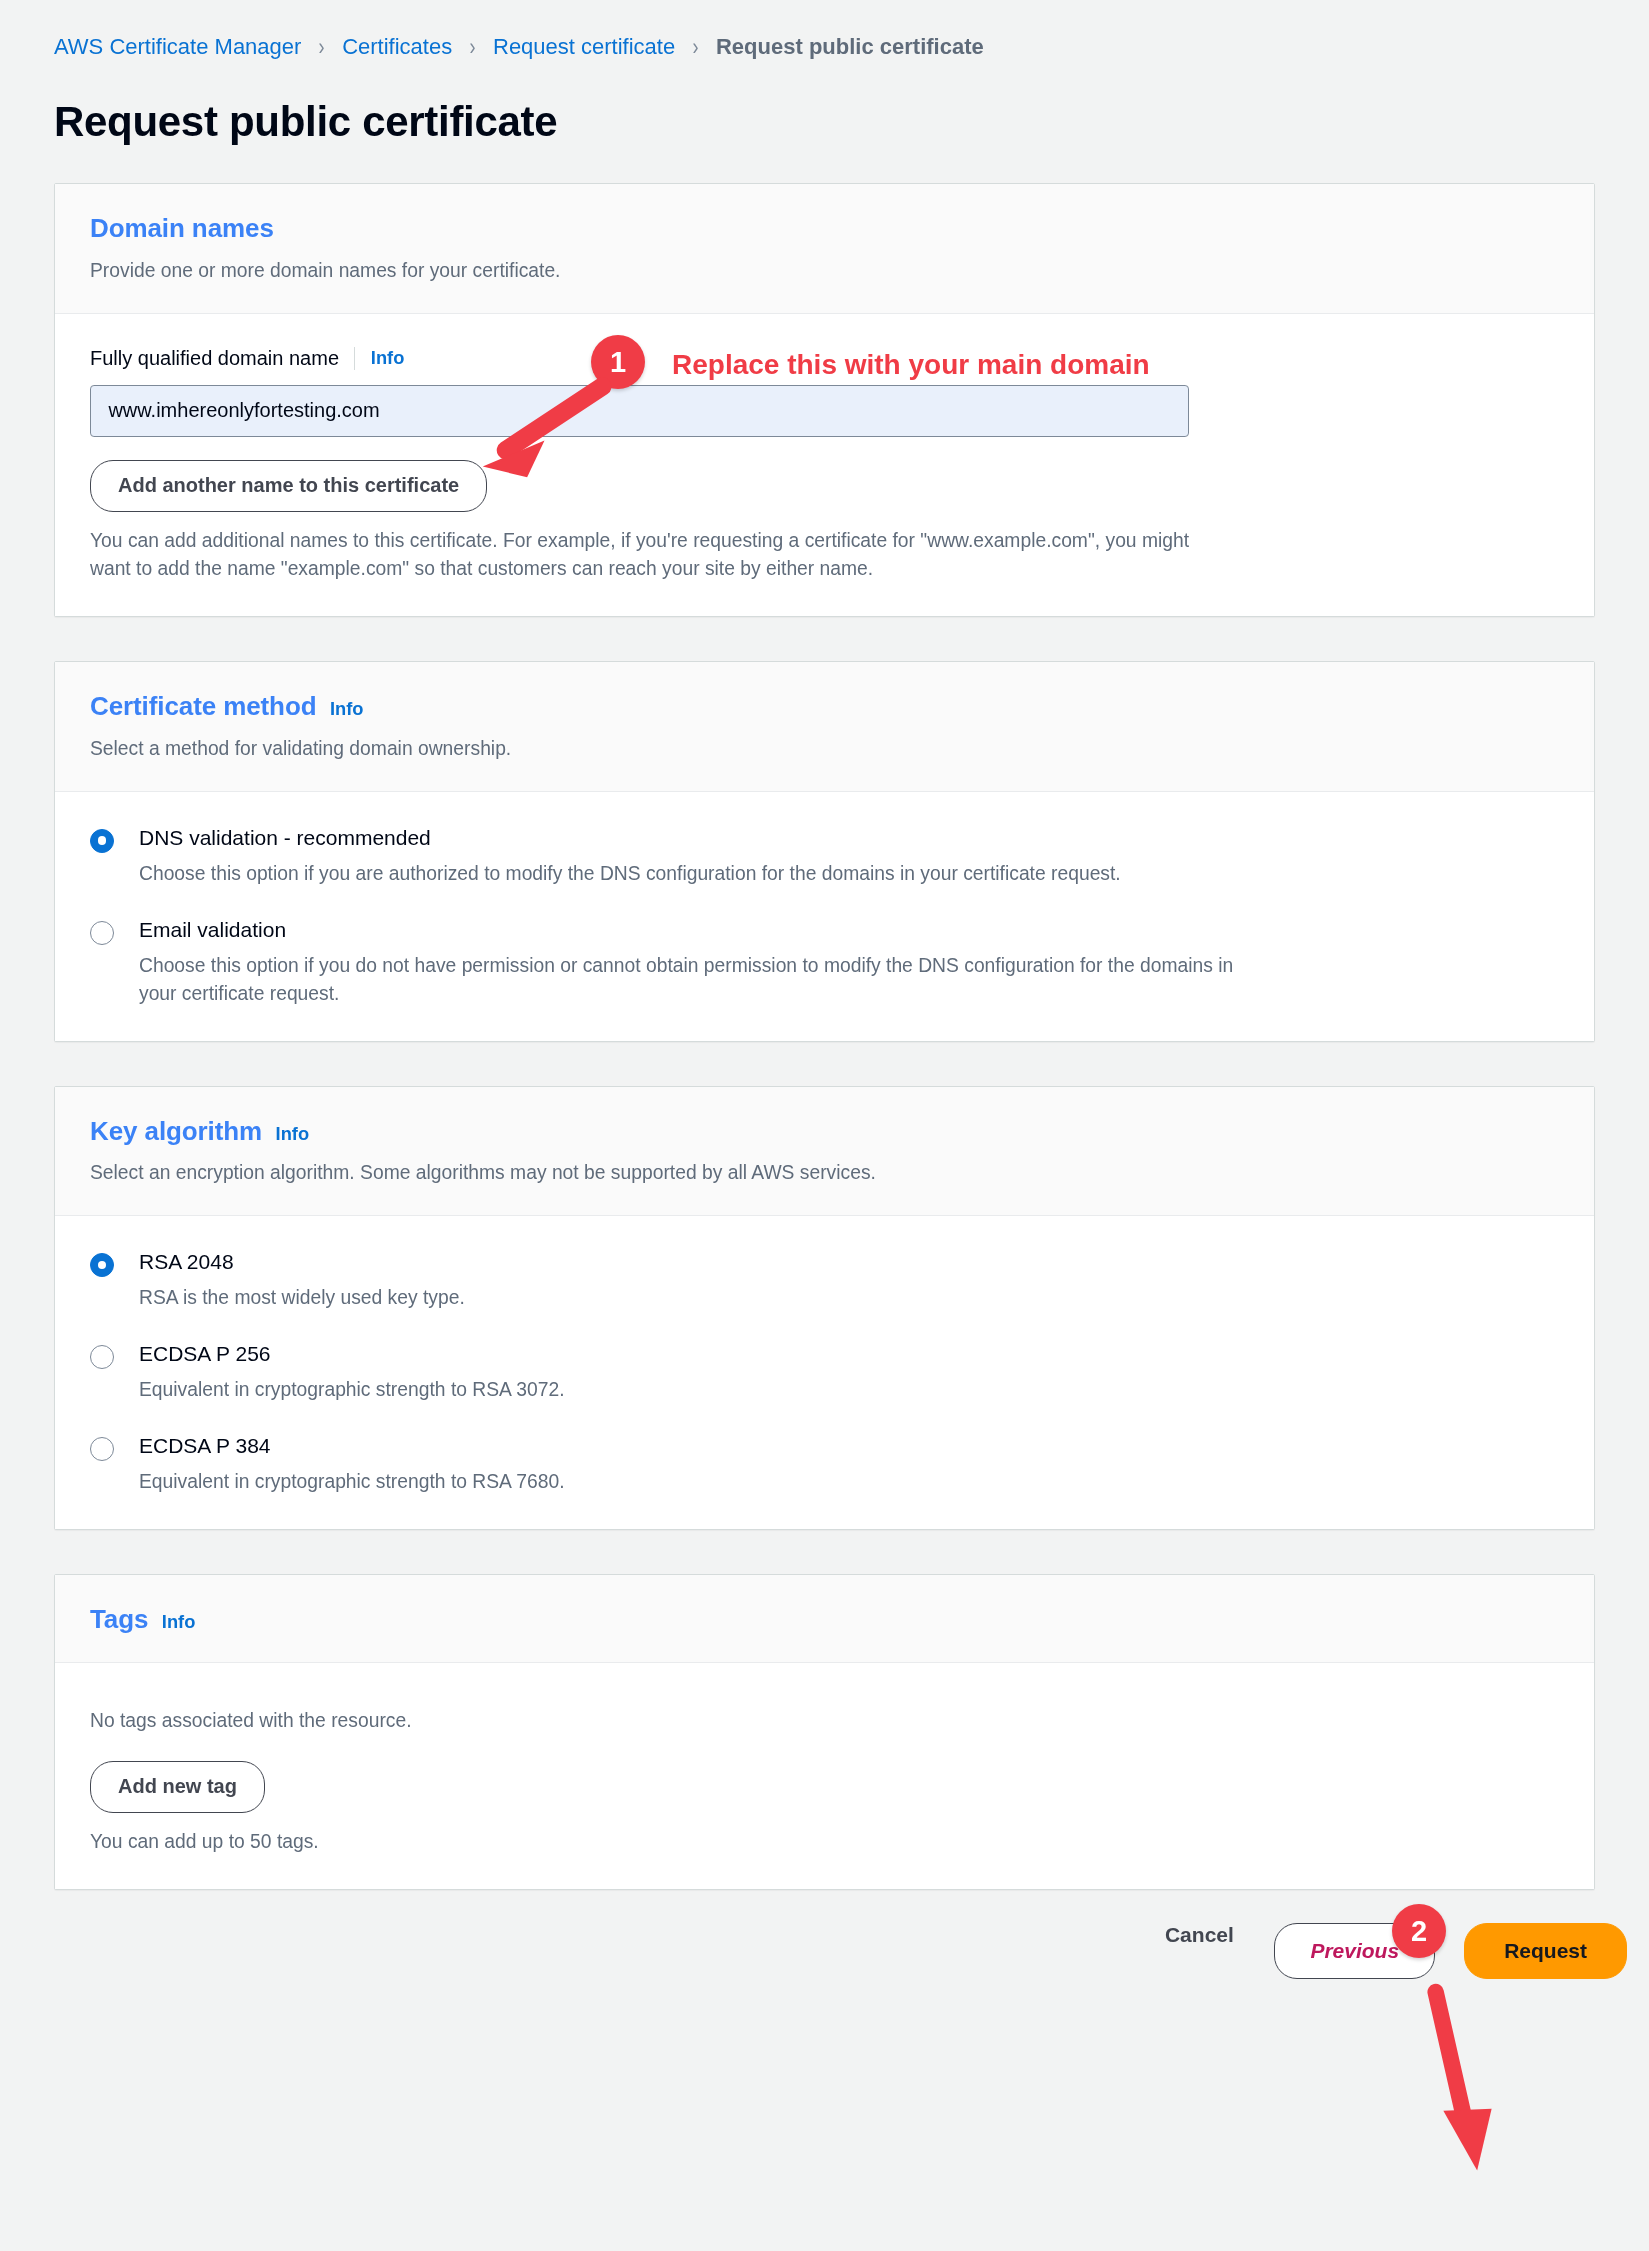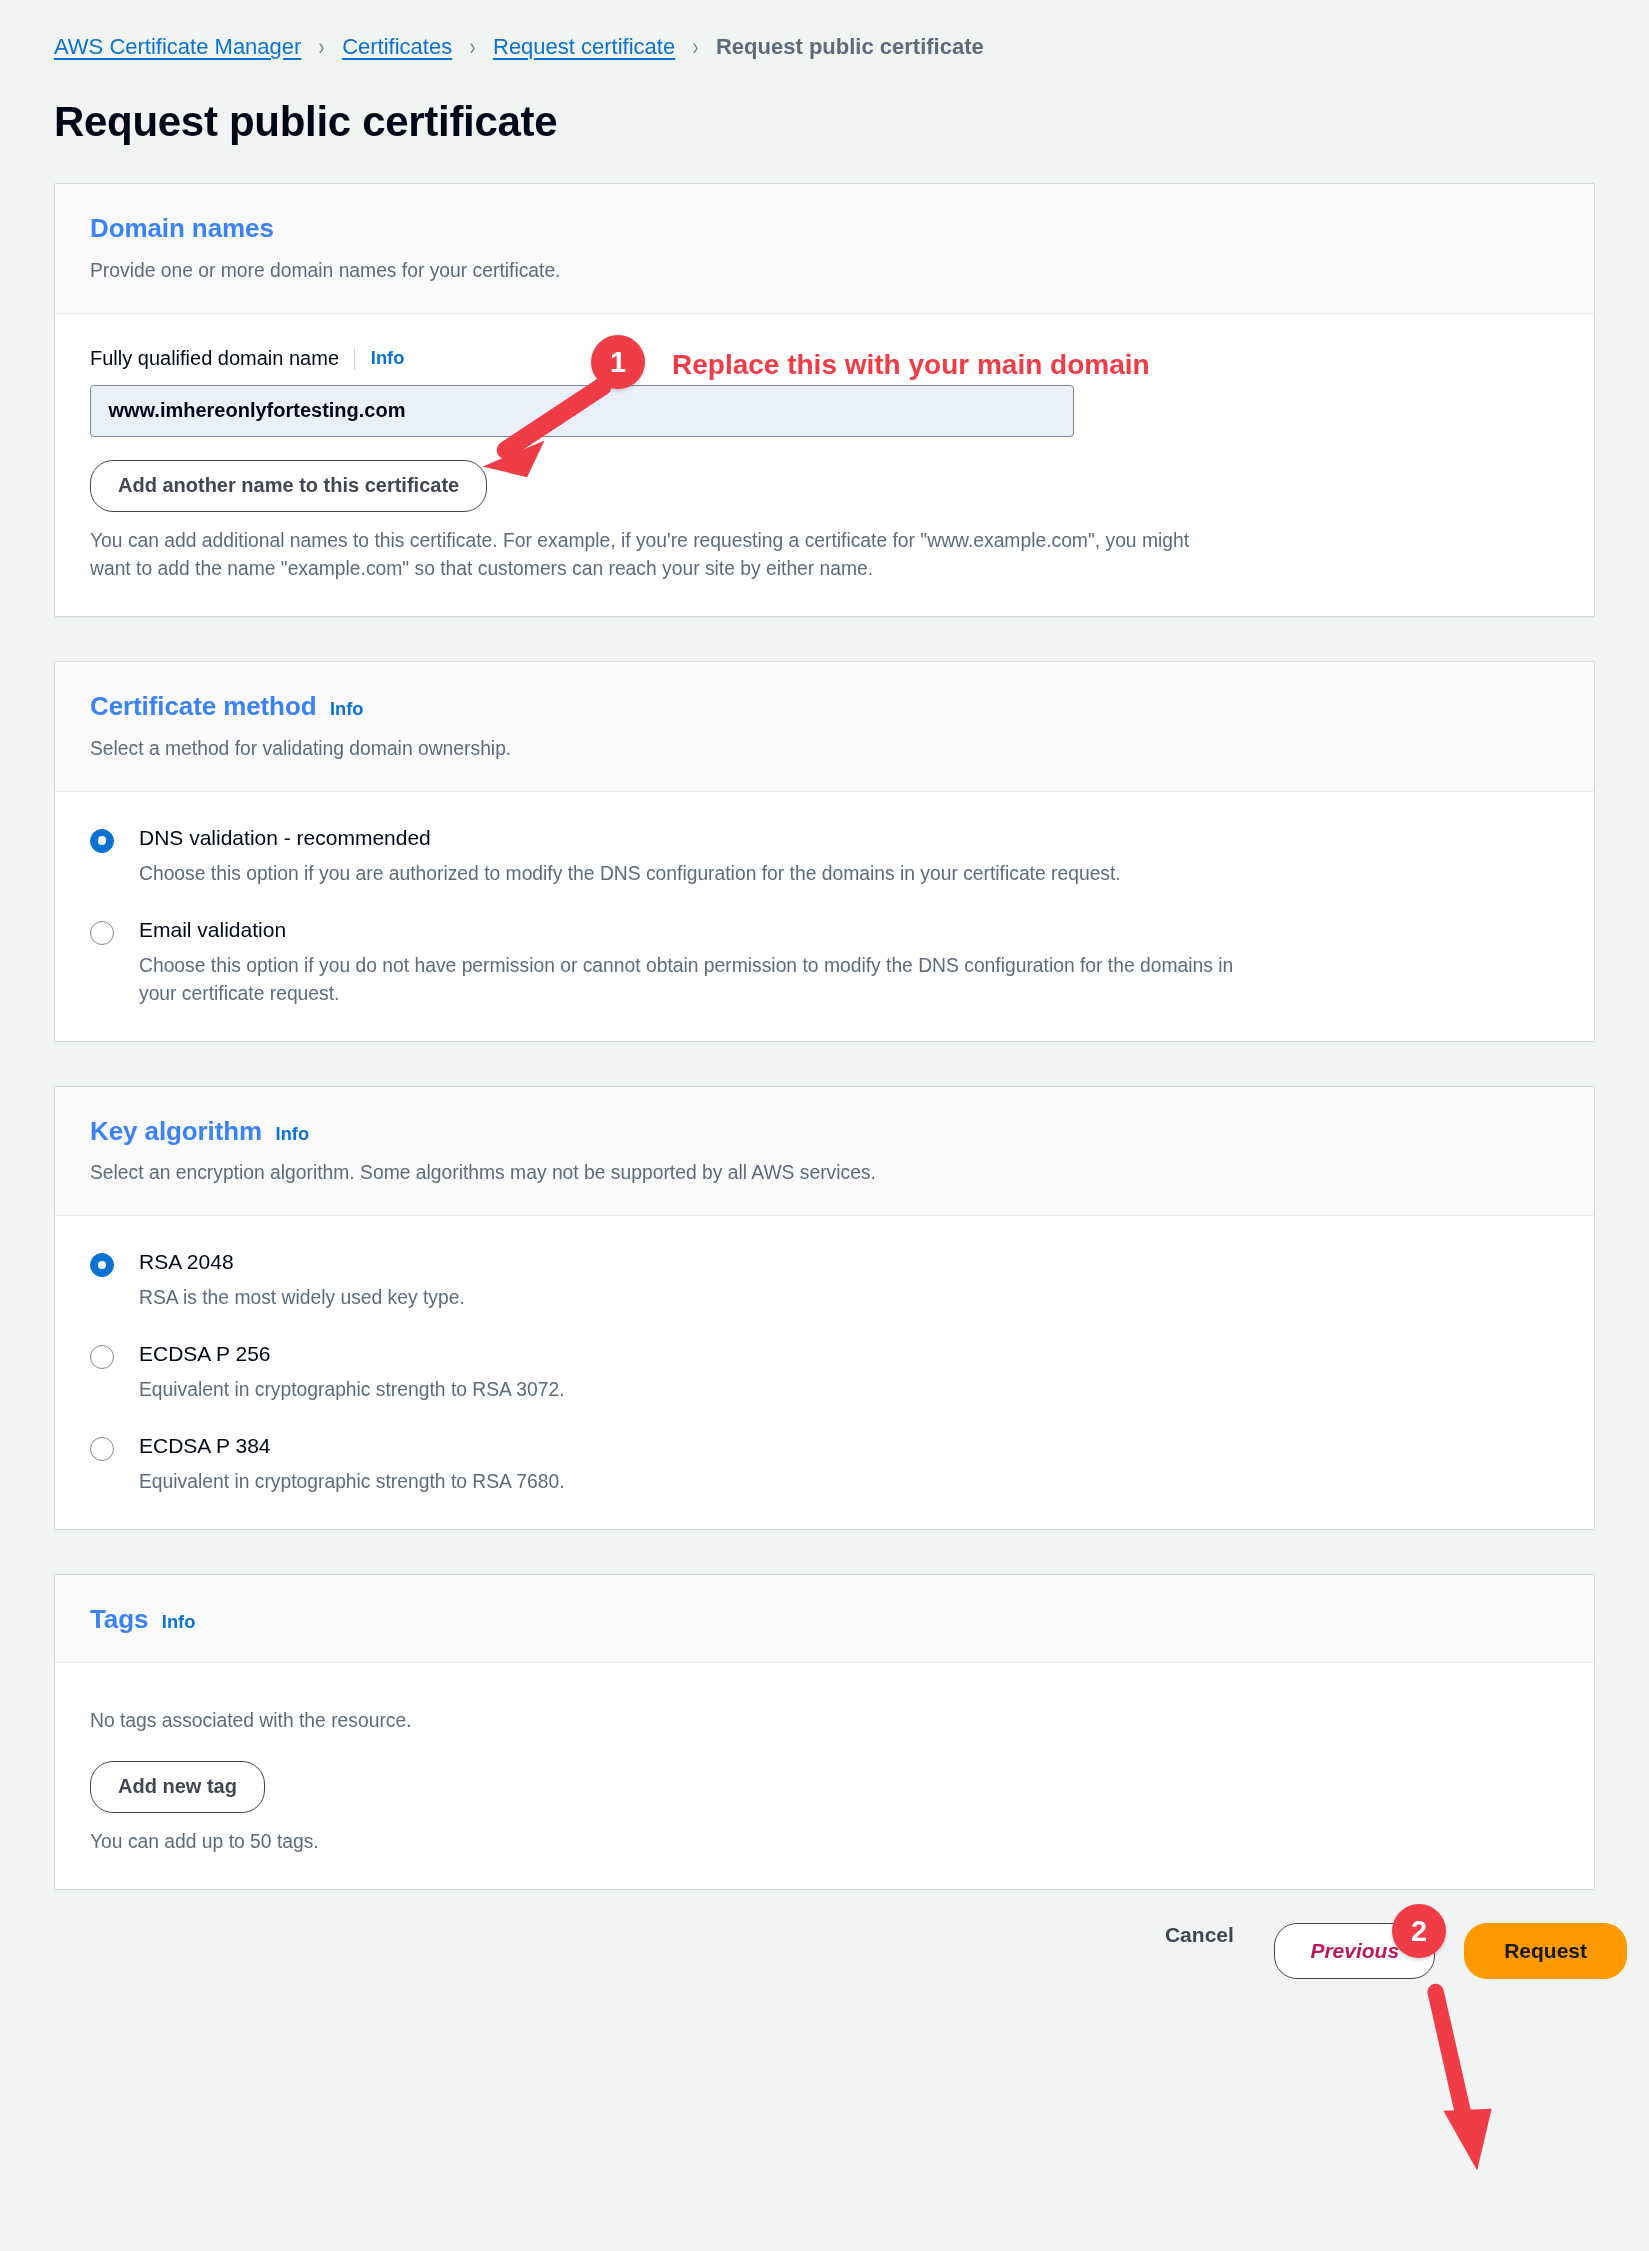--- a/index.html
+++ b/index.html
@@ -24,21 +24,20 @@
   .breadcrumb {
     display: flex;
     align-items: center;
     gap: 0;
     padding: 35px 0 0 54px;
     font-size: 22px;
     line-height: 1;
   }
   .crumb-link {
     color: #0972d3;
-    text-decoration: underline;
     text-underline-offset: 3.9px;
     white-space: nowrap;
     cursor: pointer;
   }
   .crumb-current {
     color: #5f6b7a;
     font-weight: 700;
     white-space: nowrap;
   }
   .crumb-sep {
@@ -114,33 +113,32 @@
     color: #000716;
     padding-right: 15.4px;
   }
   .label-divider {
     width: 1px;
     height: 23px;
     background: #d5dbdb;
     margin-right: 15.4px;
   }
   .text-input {
-    width: 984px;
+    width: 1099px;
     height: 52px;
     background: #e9f0fb;
     border: 1px solid #7d8998;
     border-radius: 3.9px;
     padding: 0 17.4px;
     font-size: 20px;
     font-family: "Liberation Sans", sans-serif;
     color: #000716;
     outline: none;
     display: flex;
     align-items: center;
-    font-weight: bold;
   }
 
   
   .btn-normal {
     display: inline-flex;
     align-items: center;
     justify-content: center;
     height: 52px;
     padding: 0 27px;
     background: #ffffff;

